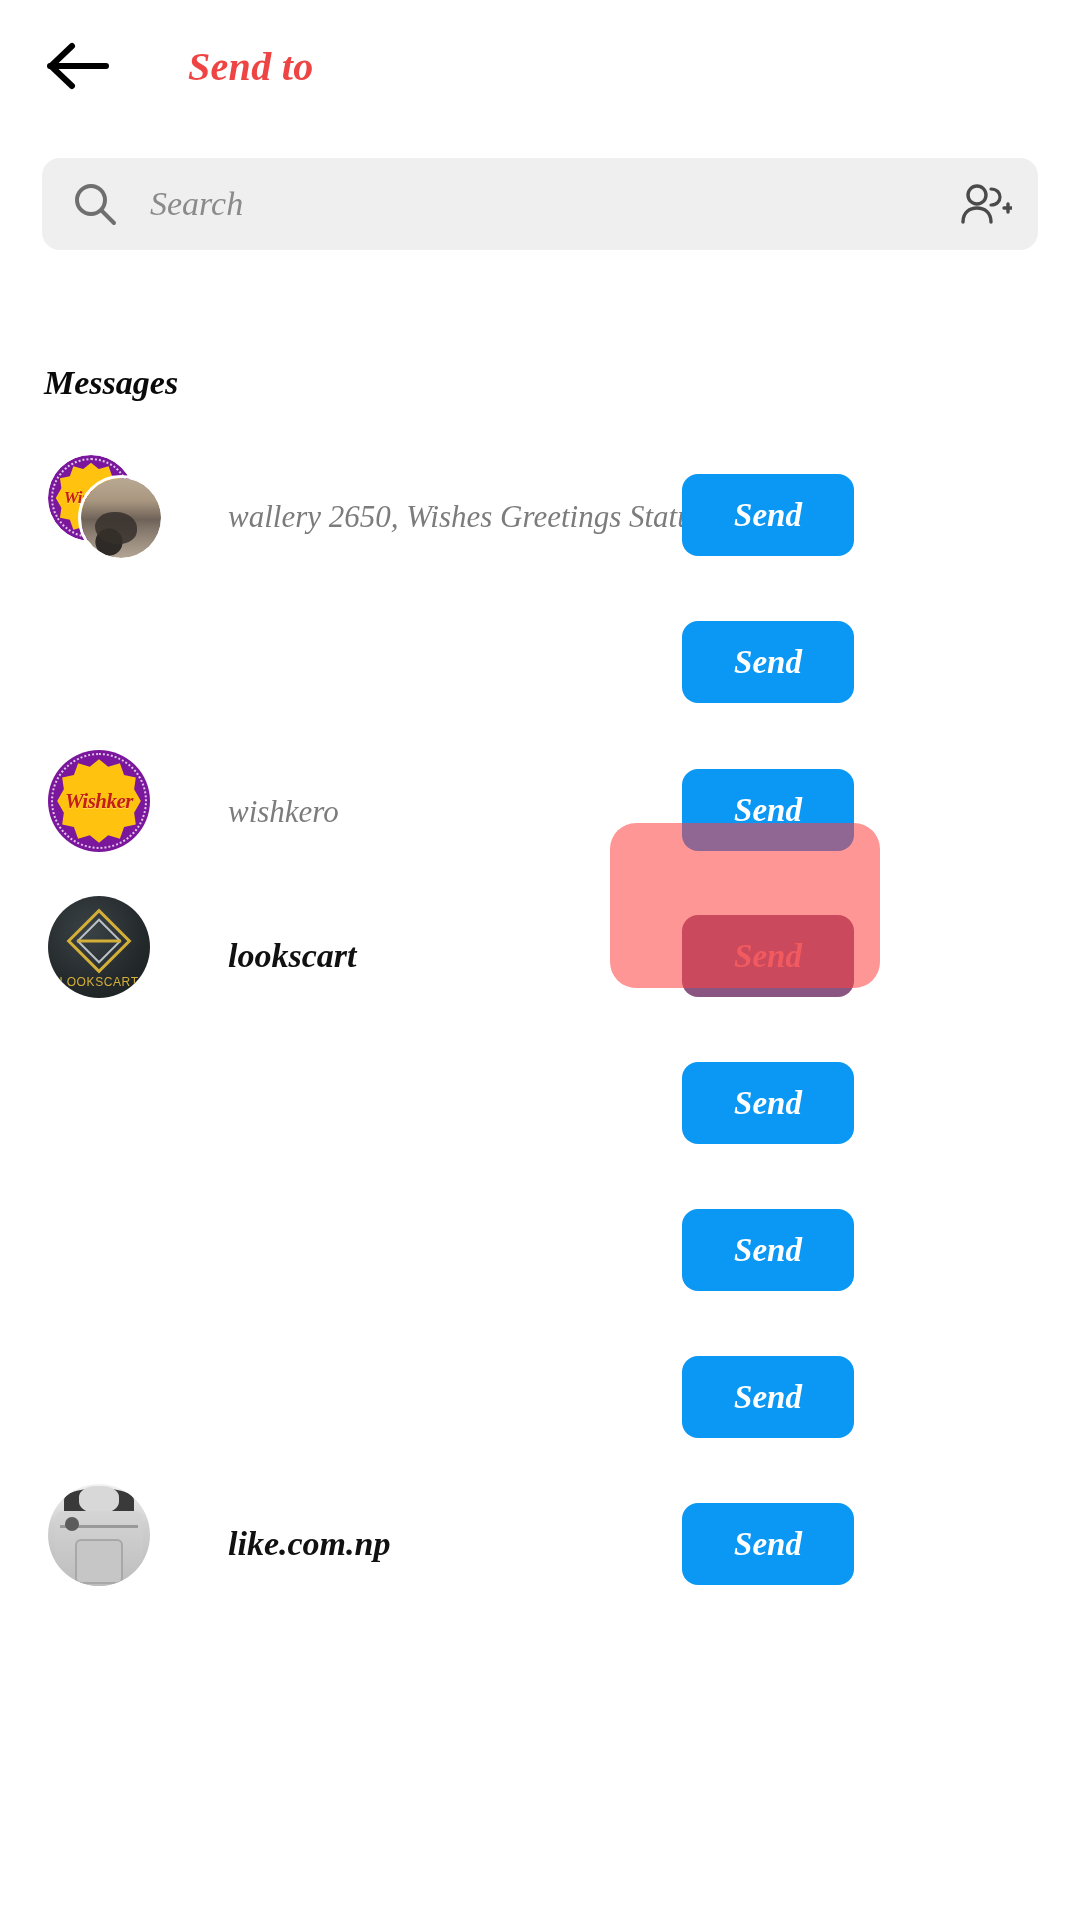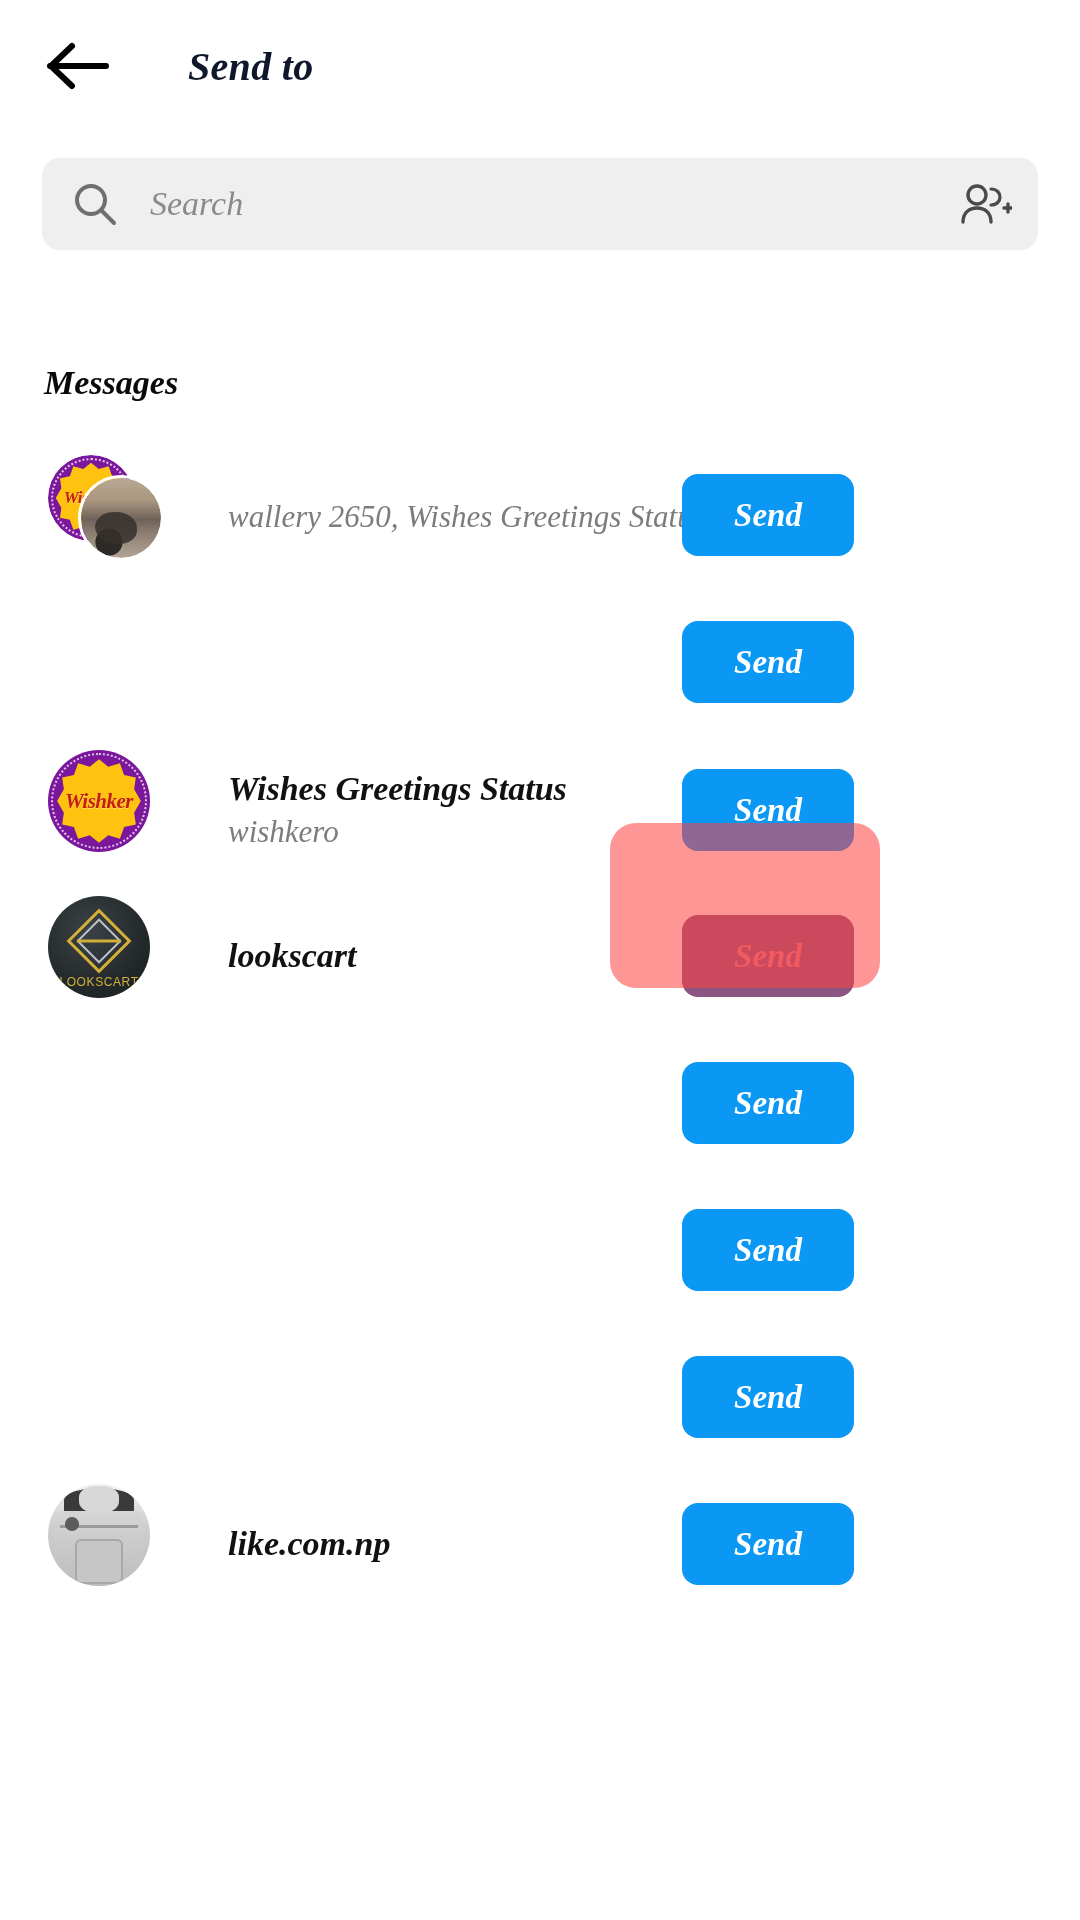--- a/index.html
+++ b/index.html
@@ -37,21 +37,21 @@
     align-items: center;
     justify-content: center;
     cursor: pointer;
   }
   .back-btn svg { display: block; }
 
   .header-title {
     font-size: 40px;
     font-weight: bold;
     font-style: italic;
-    color: #0f172a;
+    color: #ef4444;
     margin-left: 56px;
     letter-spacing: 0.3px;
     white-space: nowrap;
   }
 
   
   .search-wrap {
     position: absolute;
     top: 158px;
     left: 42px;
@@ -383,21 +383,20 @@
 
   <div class="row" style="top:750px; height:120px;">
     <div class="avatar-slot" style="top:0;">
       <div class="avatar av-wishker">
         <div class="dots"></div>
         <div class="burst"></div>
         <div class="wtext">Wishker</div>
       </div>
     </div>
     <div class="row-text" style="top:0; height:120px;">
-      <div class="row-title">Wishes Greetings Status</div>
       <div class="row-sub">wishkero</div>
     </div>
     <button class="send-btn" style="left:682px; top:19px;">Send</button>
   </div>
 
   <div class="row" style="top:896px; height:120px;">
     <div class="avatar-slot" style="top:0;">
       <div class="avatar av-lookscart">
         <div class="dia"></div>
         <div class="dia2"></div>

